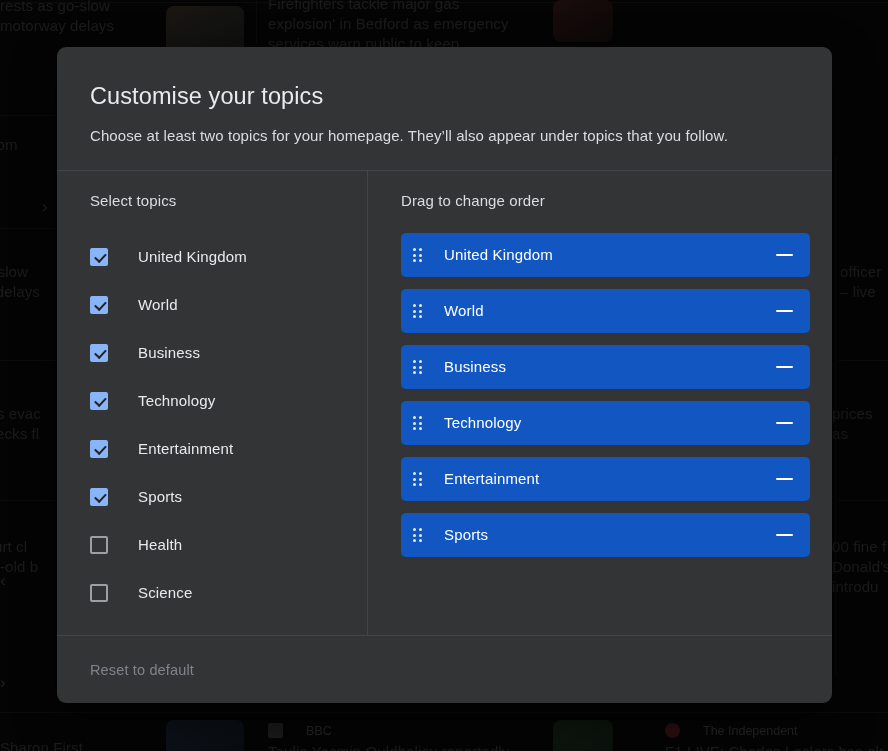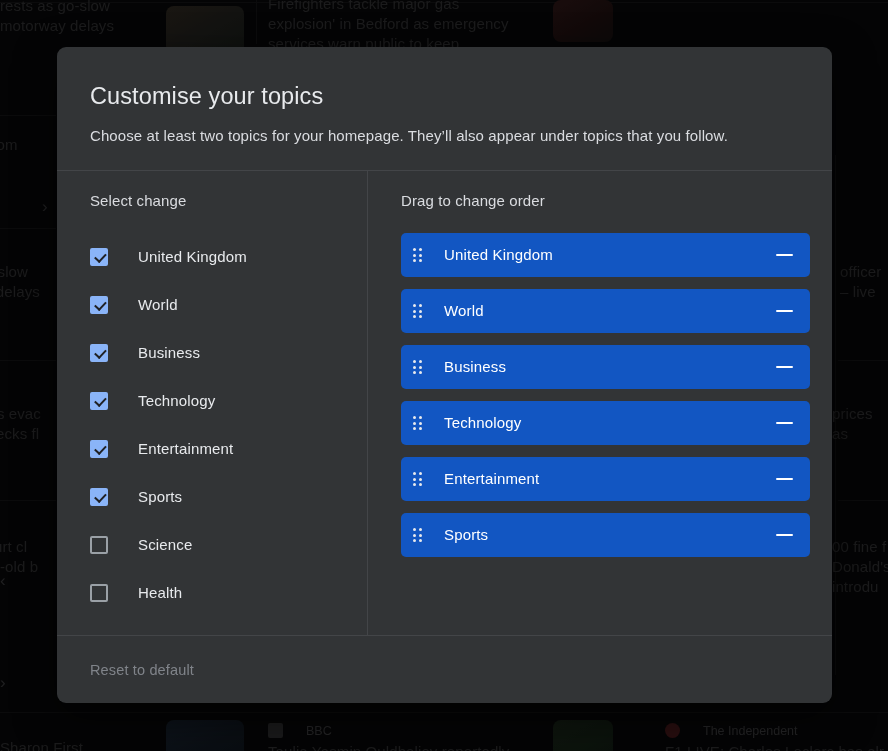--- a/index.html
+++ b/index.html
@@ -336,21 +336,21 @@
 <div id="modal">
 
   <div id="modal-header">
     <h1 id="modal-title">Customise your topics</h1>
     <p id="modal-subtitle">Choose at least two topics for your homepage. They’ll also appear under topics that you follow.</p>
   </div>
 
   <div id="modal-body">
 
     <div id="left-pane">
-      <div class="pane-heading">Select change</div>
+      <div class="pane-heading">Select topics</div>
       <div id="topic-list">
           <div class="topic-row">
             <span class="cbox checked"></span>
             <span class="topic-label">United Kingdom</span>
           </div>
           <div class="topic-row">
             <span class="cbox checked"></span>
             <span class="topic-label">World</span>
           </div>
           <div class="topic-row">
@@ -361,28 +361,28 @@
             <span class="cbox checked"></span>
             <span class="topic-label">Technology</span>
           </div>
           <div class="topic-row">
             <span class="cbox checked"></span>
             <span class="topic-label">Entertainment</span>
           </div>
           <div class="topic-row">
             <span class="cbox checked"></span>
             <span class="topic-label">Sports</span>
+          </div>
+          <div class="topic-row">
+            <span class="cbox"></span>
+            <span class="topic-label">Health</span>
           </div>
           <div class="topic-row">
             <span class="cbox"></span>
             <span class="topic-label">Science</span>
-          </div>
-          <div class="topic-row">
-            <span class="cbox"></span>
-            <span class="topic-label">Health</span>
           </div>
         </div>
     </div>
 
     <div id="right-pane">
       <div class="pane-heading">Drag to change order</div>
       <div id="chip-list">
           <div class="chip">
             <span class="drag-dots">
               <i></i>

